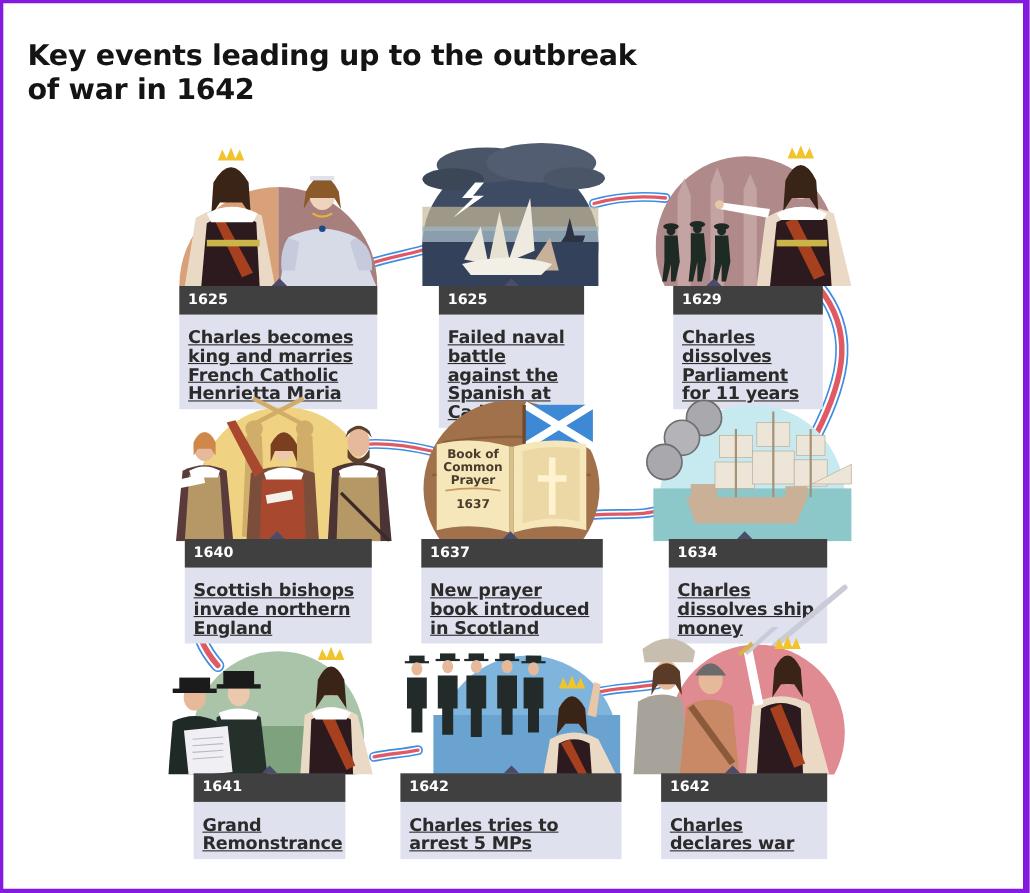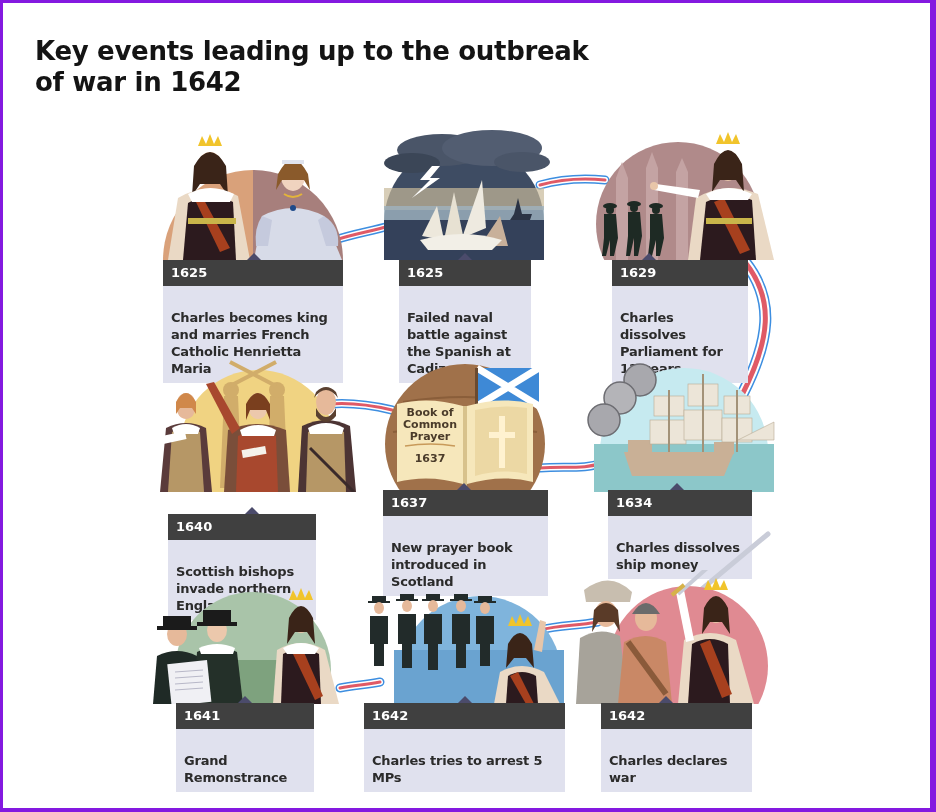--- a/index.html
+++ b/index.html
@@ -9,39 +9,39 @@
     font-family: "DejaVu Sans", "Liberation Sans", sans-serif;
   }
   .frame {
     position: absolute; left: 0; top: 0;
     width: 936px; height: 812px; box-sizing: border-box;
     border: 3px solid #8419e0;
     border-right-width: 6px; border-bottom-width: 4px;
     background: #fff;
   }
   .title {
-    position: absolute; left: 35px; top: 36px; width: 580px;
+    position: absolute; left: 25px; top: 36px; width: 580px;
     font-size: 26px; line-height: 31px; font-weight: bold;
     color: #141414; letter-spacing: -0.3px; margin: 0;
   }
   .ribbons { position: absolute; left: 0; top: 0; width: 936px; height: 812px; }
   .event { position: absolute; }
   .illus {
     position: absolute; overflow: hidden;
   }
   .card { position: absolute; }
   .year {
     background: #404040; color: #fff; font-weight: bold;
     font-size: 13px; height: 26px; line-height: 26px; padding-left: 8px;
     position: relative;
   }
   .desc {
     background: #e0e1ee; color: #2b2b2b;
-    font-size: 13px; line-height: 17px; padding: 23px 8px 6px 8px;
-    font-weight: bold; letter-spacing: -0.2px;
+    font-size: 16px; line-height: 17px; padding: 12px 8px 6px 8px;
+    font-weight: bold; letter-spacing: -0.2px; text-decoration: underline;
   }
 </style>
 </head>
 <body>
 
 <div class="frame"></div>
 
 <h1 class="title">Key events leading up to the outbreak of war in 1642</h1>
 
 <svg class="ribbons" viewBox="0 0 936 812">
@@ -221,21 +221,21 @@
 
       <path d="M140 136 L 144 70 Q 168 58 192 70 L 198 136 Z" fill="#4c3434"></path>
       <path d="M148 136 L 150 76 Q 168 66 186 76 L 188 136 Z" fill="#b69766"></path>
       <ellipse cx="168" cy="46" rx="10" ry="13" fill="#e6b99a"></ellipse>
       <path d="M158 52 Q 168 70 178 52 L 178 60 Q 168 72 158 60 Z" fill="#5a4030"></path>
       <path d="M156 42 Q 168 26 180 42 L 178 36 Q 168 26 158 36 Z" fill="#5a4030"></path>
       <path d="M150 72 Q 168 62 186 72 L 184 78 L 152 78 Z" fill="#fff"></path>
       <path d="M152 92 L 196 136" stroke="#3a2a2a" stroke-width="3"></path>
     </g>
   </svg>
-  <div class="card" style="left:168px;top:514px;width:148px">
+  <div class="card" style="left:168px;top:490px;width:170px">
     <div class="year">1640</div>
     <span style="position:absolute;left:77px;top:-7px;width:0;height:0;border-left:7px solid transparent;border-right:7px solid transparent;border-bottom:7px solid #4b4b6b"></span>
     <div class="desc">Scottish bishops invade northern England</div>
   </div>
 </div>
 
 <div class="event">
   <svg class="illus" style="left:383px;top:362px;width:164px;height:130px" viewBox="0 0 164 130">
     <clipPath id="c5">
         <rect x="0" y="0" width="164" height="130"></rect>

